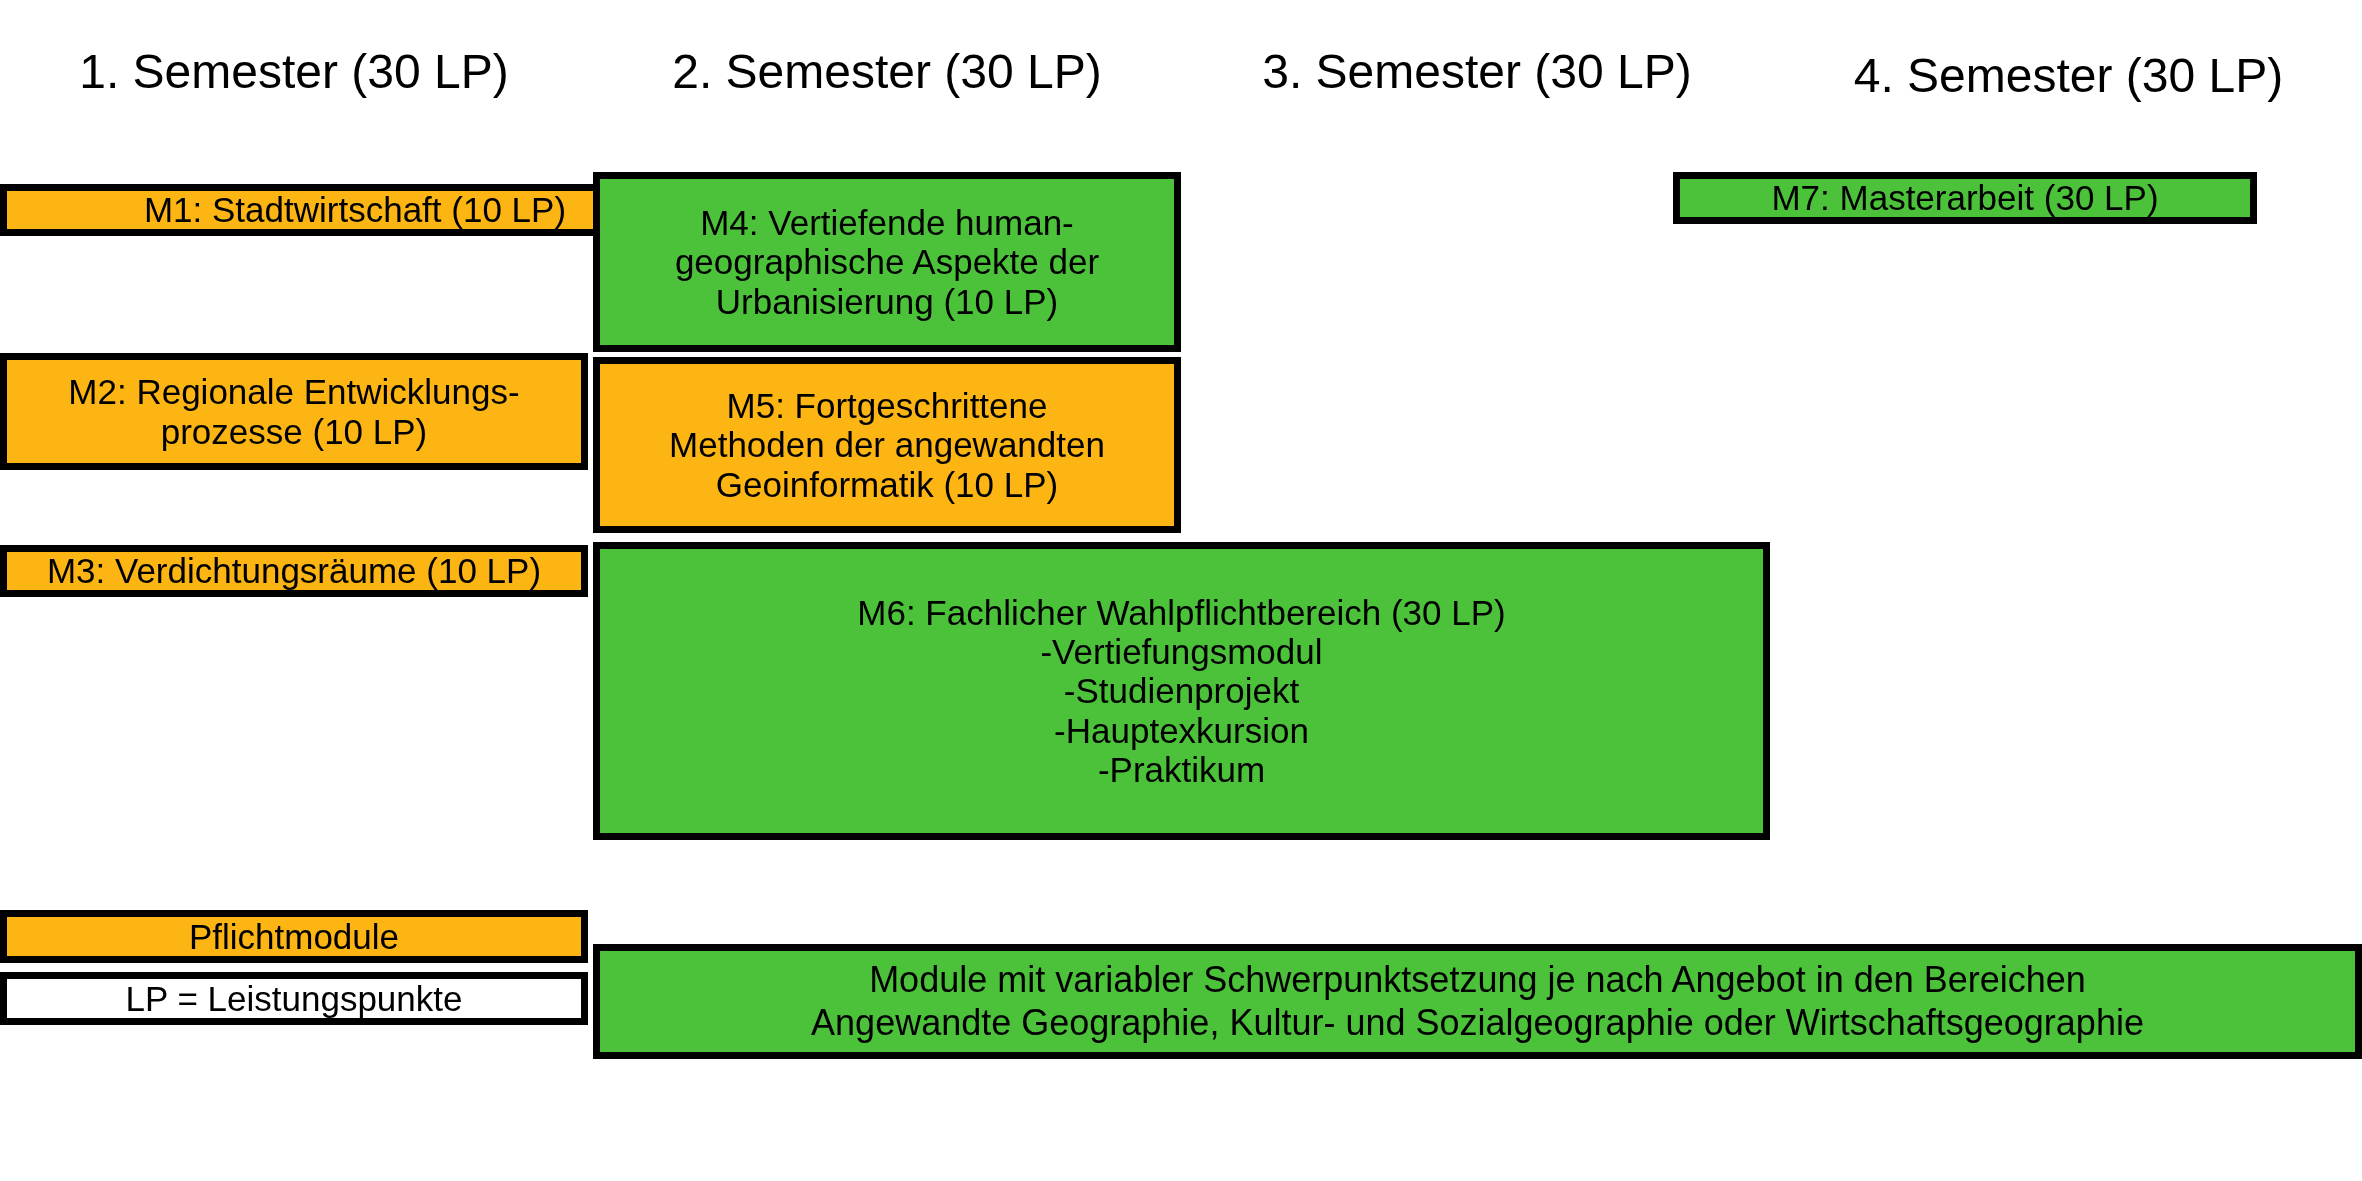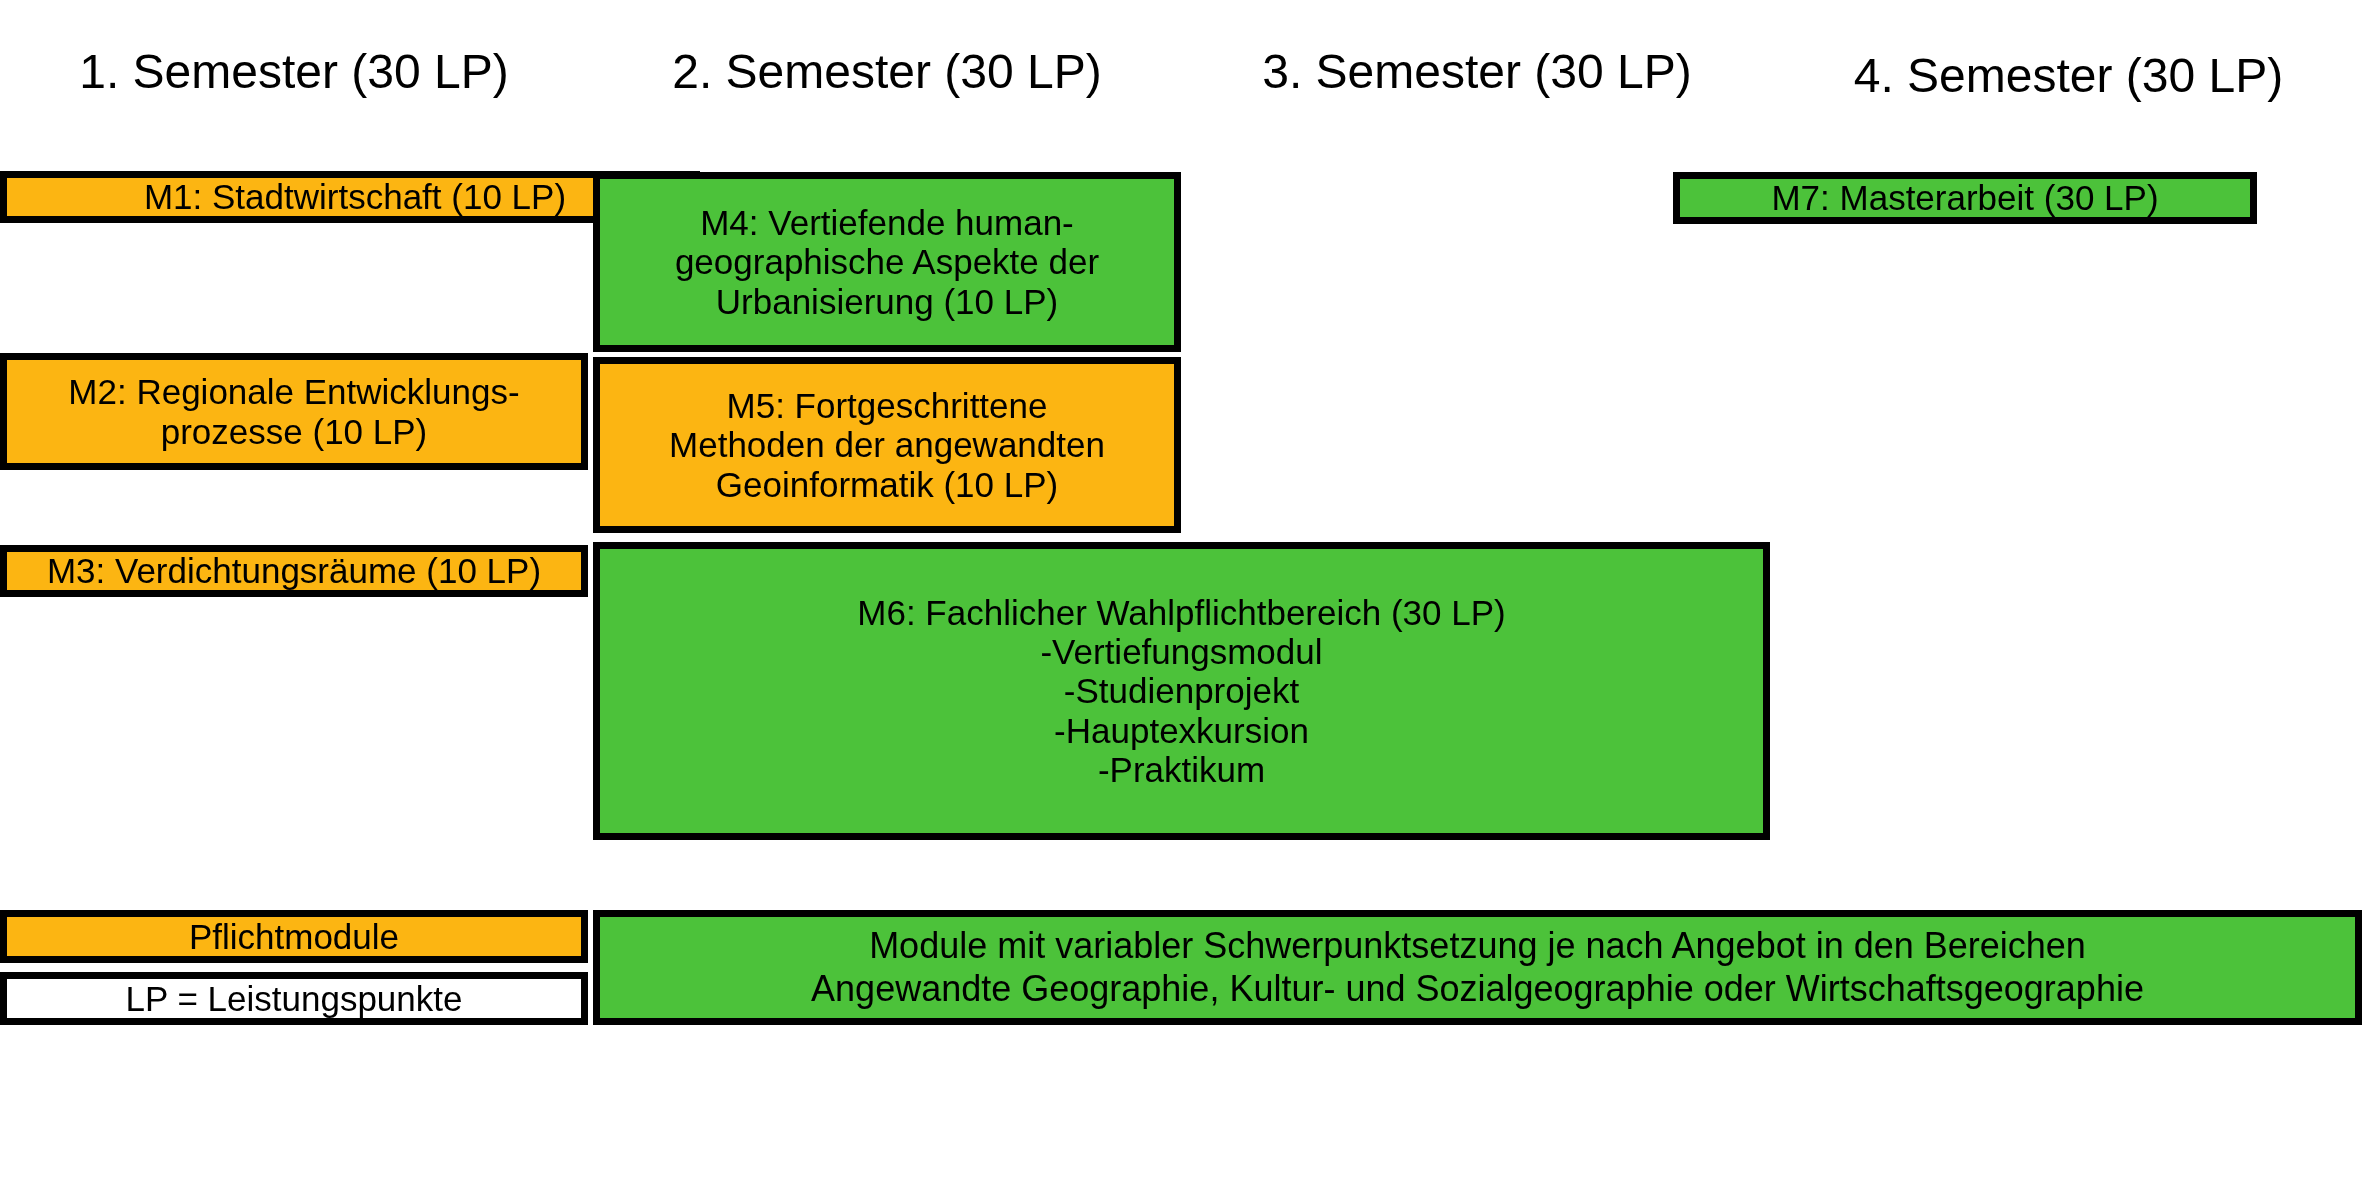--- a/index.html
+++ b/index.html
@@ -72,21 +72,21 @@
 <div class="canvas">
 
   <div class="col-header" style="left:0px; top:48px; width:588px;">1. Semester (30 LP)</div>
 
   <div class="col-header" style="left:593px; top:48px; width:588px;">2. Semester (30 LP)</div>
 
   <div class="col-header" style="left:1183px; top:48px; width:588px;">3. Semester (30 LP)</div>
 
   <div class="col-header" style="left:1775px; top:52px; width:587px;">4. Semester (30 LP)</div>
 
-  <div class="box fill-orange" style="left:0px; top:171px; width:700px; height:52px;padding-left:16px;">
+  <div class="box fill-orange" style="left:0px; top:184px; width:700px; height:52px;padding-left:16px;">
     <span class="lines">
       <span class="ln">M1: Stadtwirtschaft (10 LP)</span>
     </span>
   </div>
 
   <div class="box fill-orange" style="left:0px; top:353px; width:588px; height:117px;">
     <span class="lines">
       <span class="ln">M2: Regionale Entwicklungs-</span>
       <span class="ln">prozesse (10 LP)</span>
     </span>
@@ -136,20 +136,20 @@
       <span class="ln">Pflichtmodule</span>
     </span>
   </div>
 
   <div class="box fill-white legend-box" style="left:0px; top:972px; width:588px; height:53px;">
     <span class="lines">
       <span class="ln">LP = Leistungspunkte</span>
     </span>
   </div>
 
-  <div class="box fill-green legend-wide" style="left:593px; top:910px; width:1769px; height:115px;align-items:center;">
+  <div class="box fill-green legend-wide" style="left:593px; top:944px; width:1769px; height:115px;align-items:center;">
     <span class="lines">
       <span class="ln">Module mit variabler Schwerpunktsetzung je nach Angebot in den Bereichen</span>
       <span class="ln">Angewandte Geographie, Kultur- und Sozialgeographie oder Wirtschaftsgeographie</span>
     </span>
   </div>
 
 </div>
 
 </body></html>

